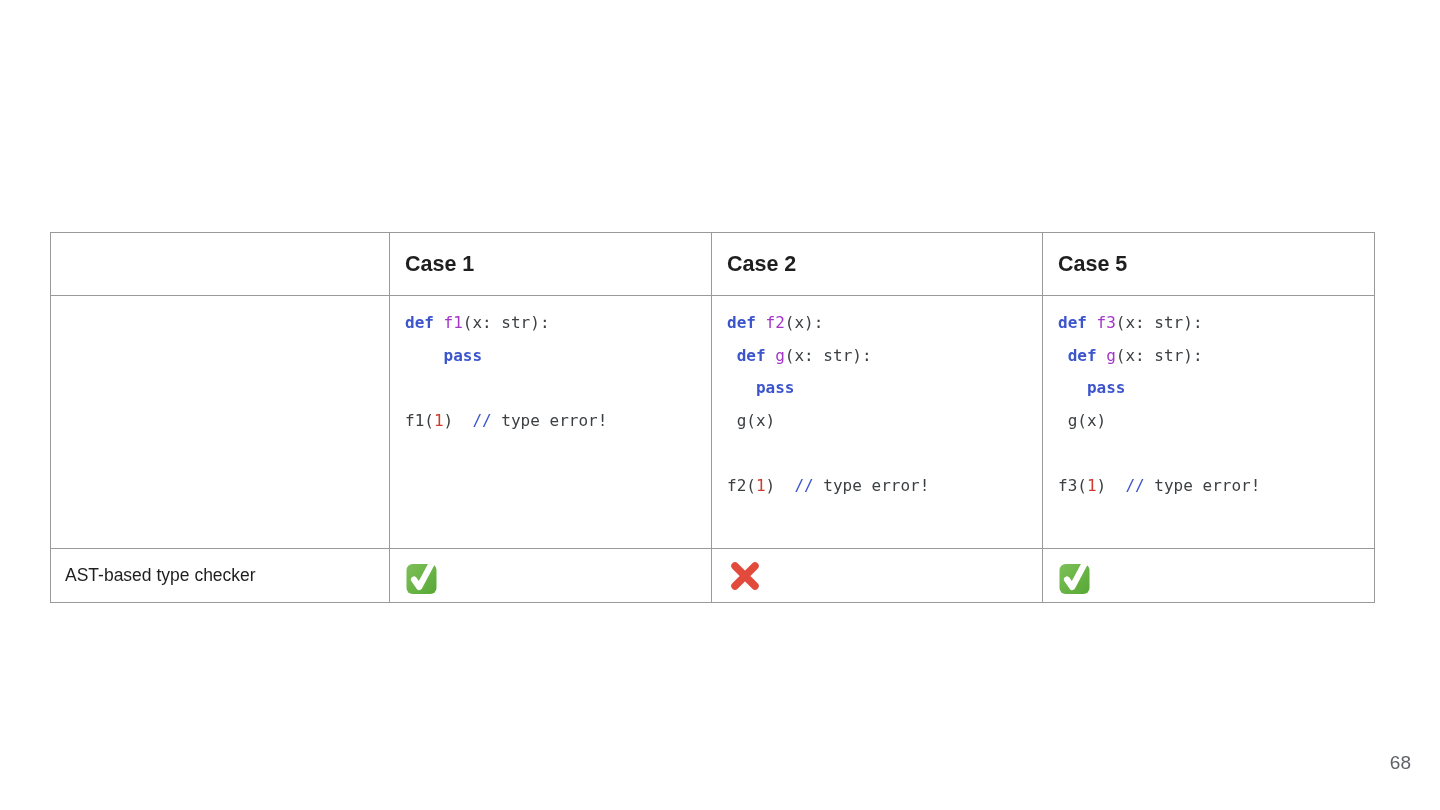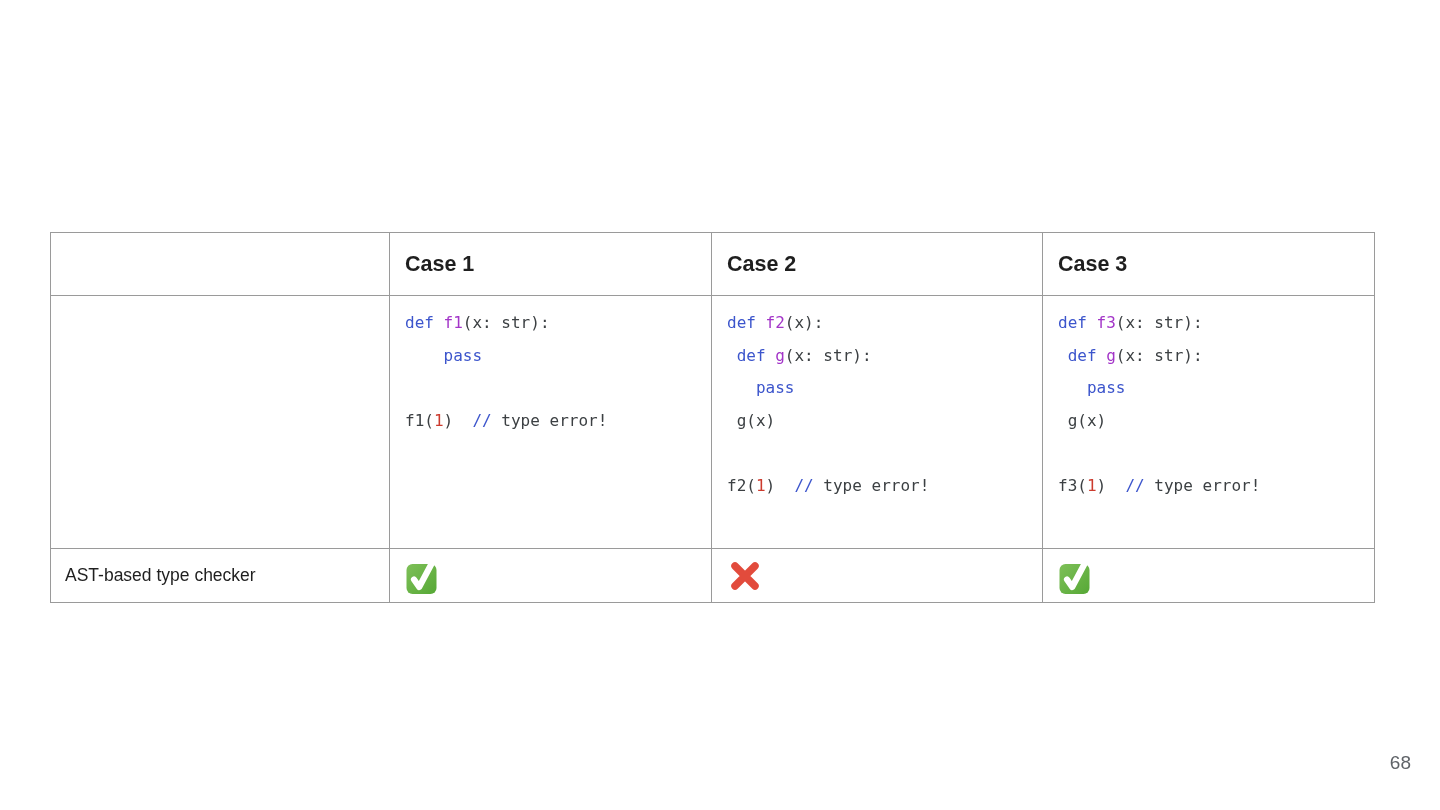--- a/index.html
+++ b/index.html
@@ -55,21 +55,21 @@
     vertical-align: top;
     padding: 11px 4px 0 15px;
   }
   .code-line {
     font-family: "DejaVu Sans Mono", "Liberation Mono", monospace;
     font-size: 16px;
     line-height: 32.5px;
     white-space: pre;
     color: var(--code_text);
   }
-  .tok-kw  { color: var(--keyword); }
+  .tok-kw  { color: var(--keyword); font-weight: bold; }
   .tok-op  { color: var(--keyword); }
   .tok-fn  { color: var(--function_name); }
   .tok-num { color: var(--number_literal); }
   .tok-pl  { color: var(--code_text); }
 
   td.label-cell {
     vertical-align: middle;
     padding-left: 14px;
     font-size: 17.5px;
     color: var(--heading_text);
@@ -109,21 +109,21 @@
       <col class="c0">
         <col class="c1">
         <col class="c2">
         <col class="c3">
     </colgroup>
     <tbody>
       <tr class="header-row">
         <th class="case-header"></th>
         <th class="case-header">Case 1</th>
         <th class="case-header">Case 2</th>
-        <th class="case-header">Case 3</th>
+        <th class="case-header">Case 5</th>
       </tr>
 
       <tr class="code-row">
         <td></td>
         <td class="code-cell">
           <div>
               <div class="code-line"><span class="tok-kw">def</span><span class="tok-pl"> </span><span class="tok-fn">f1</span><span class="tok-pl">(x: str):</span></div>
               <div class="code-line"><span class="tok-pl">    </span><span class="tok-kw">pass</span></div>
               <div class="code-line">&nbsp;</div>
               <div class="code-line"><span class="tok-pl">f1(</span><span class="tok-num">1</span><span class="tok-pl">)  </span><span class="tok-op">//</span><span class="tok-pl"> type error!</span></div>

